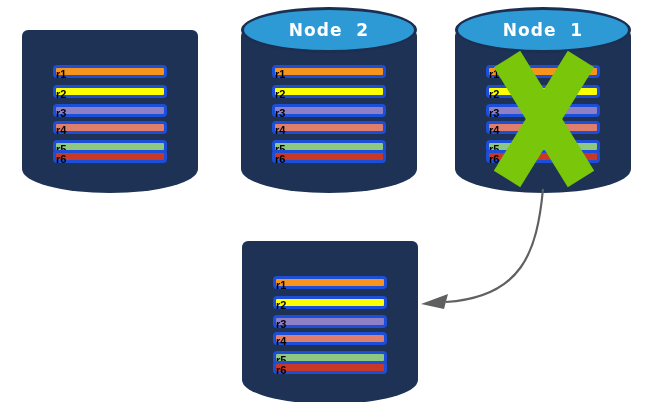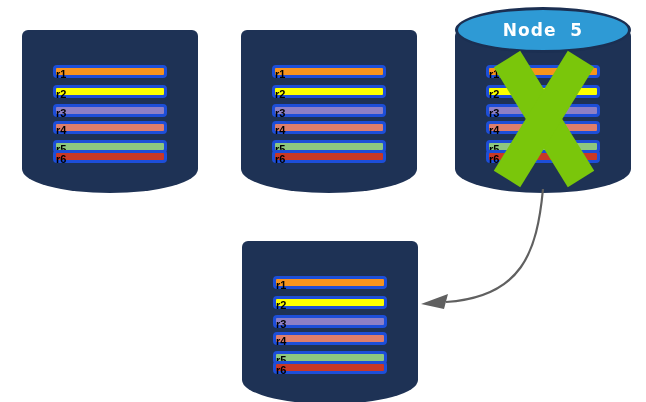--- a/index.html
+++ b/index.html
@@ -46,32 +46,35 @@
   </div>
 
   <div class="node" style="left:241px;top:7px">
     <div class="cyl-body" style="background: rgb(30, 50, 85);"></div>
     <div class="row p1" style="background: rgb(247, 148, 29);">r1</div>
     <div class="row p2" style="background: rgb(253, 255, 0);">r2</div>
     <div class="row p3" style="background: rgb(142, 128, 197);">r3</div>
     <div class="row p4" style="background: rgb(222, 126, 107);">r4</div>
     <div class="row p5" style="background: rgb(142, 199, 127);">r5</div>
     <div class="row p6" style="background: rgb(201, 56, 38);">r6</div>
+    <div class="cyl-top" style="background: rgb(46, 154, 213);">
+      <span class="node-label">Node  2</span>
+    </div>
   </div>
 
   <div class="node" style="left:455px;top:7px">
     <div class="cyl-body" style="background: rgb(30, 50, 85);"></div>
     <div class="row p1" style="background: rgb(247, 148, 29);">r1</div>
     <div class="row p2" style="background: rgb(253, 255, 0);">r2</div>
     <div class="row p3" style="background: rgb(142, 128, 197);">r3</div>
     <div class="row p4" style="background: rgb(222, 126, 107);">r4</div>
     <div class="row p5" style="background: rgb(142, 199, 127);">r5</div>
     <div class="row p6" style="background: rgb(201, 56, 38);">r6</div>
     <div class="cyl-top" style="background: rgb(46, 154, 213);">
-      <span class="node-label">Node  5</span>
+      <span class="node-label">Node  1</span>
     </div>
     <svg class="x-overlay" viewBox="0 0 176 186">
       <line x1="52" y1="52" x2="126" y2="172" stroke="#7AC60B" stroke-width="31" stroke-linecap="butt"></line>
       <line x1="126" y1="52" x2="52" y2="172" stroke="#7AC60B" stroke-width="31" stroke-linecap="butt"></line>
     </svg>
   </div>
 
   <div class="node" style="left:242px;top:218px">
     <div class="cyl-body" style="background: rgb(30, 50, 85);"></div>
     <div class="row p1" style="background: rgb(247, 148, 29);">r1</div>

